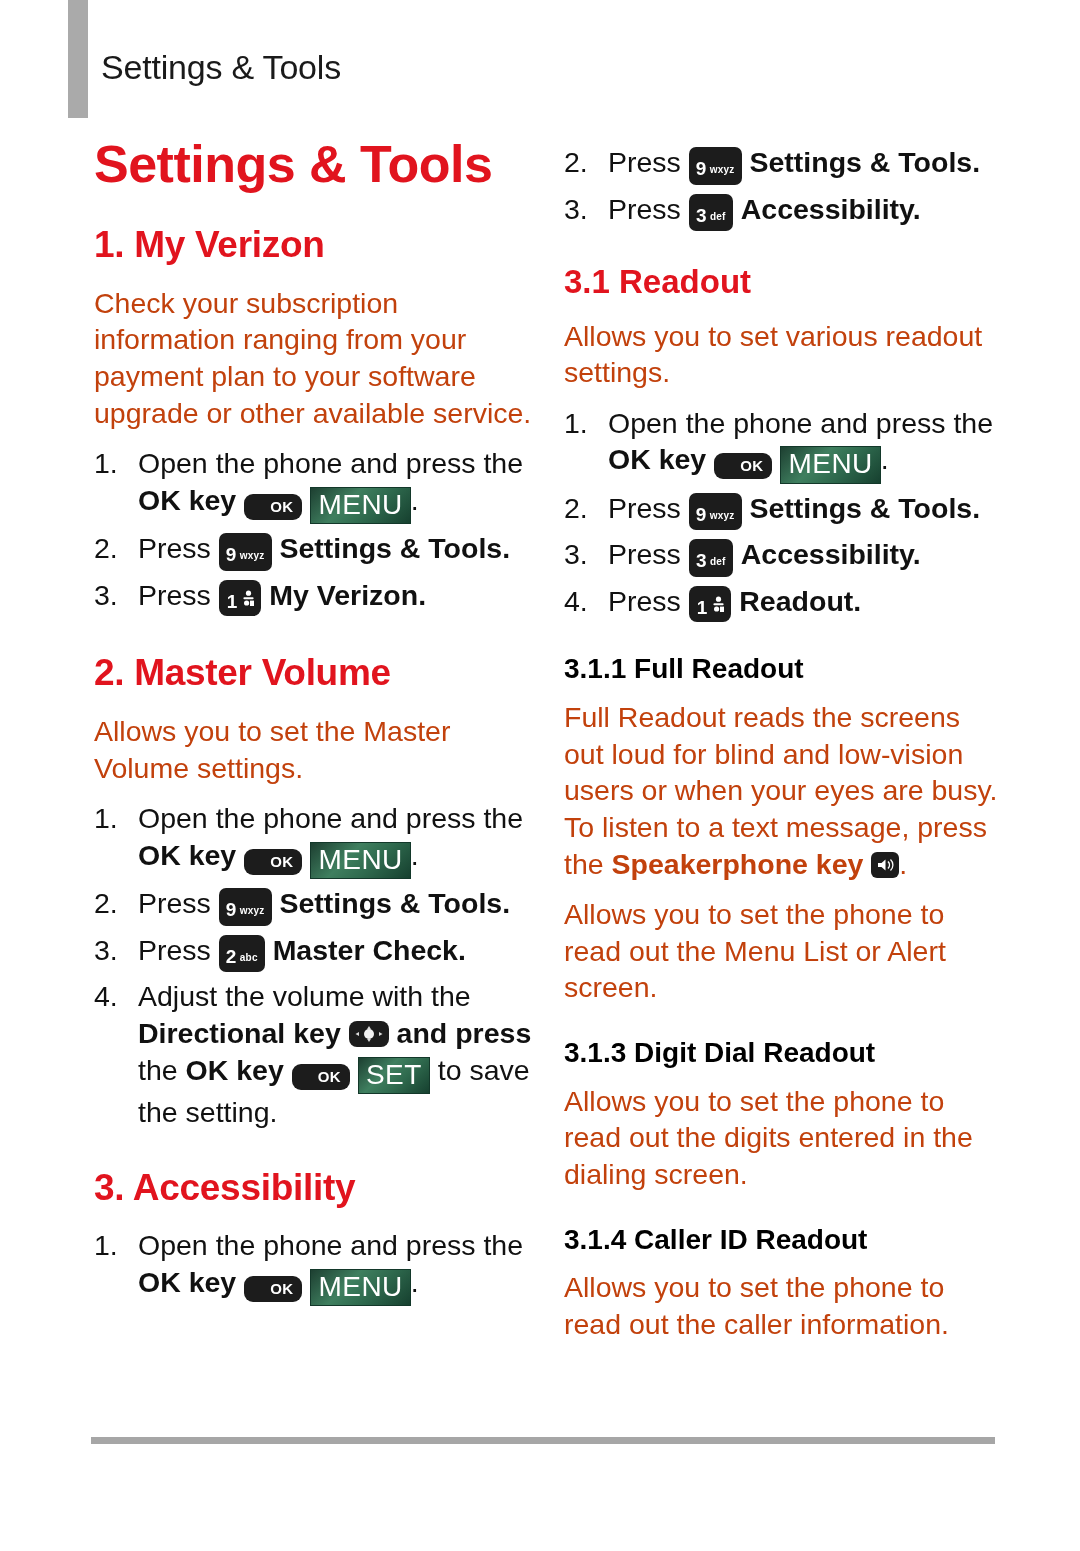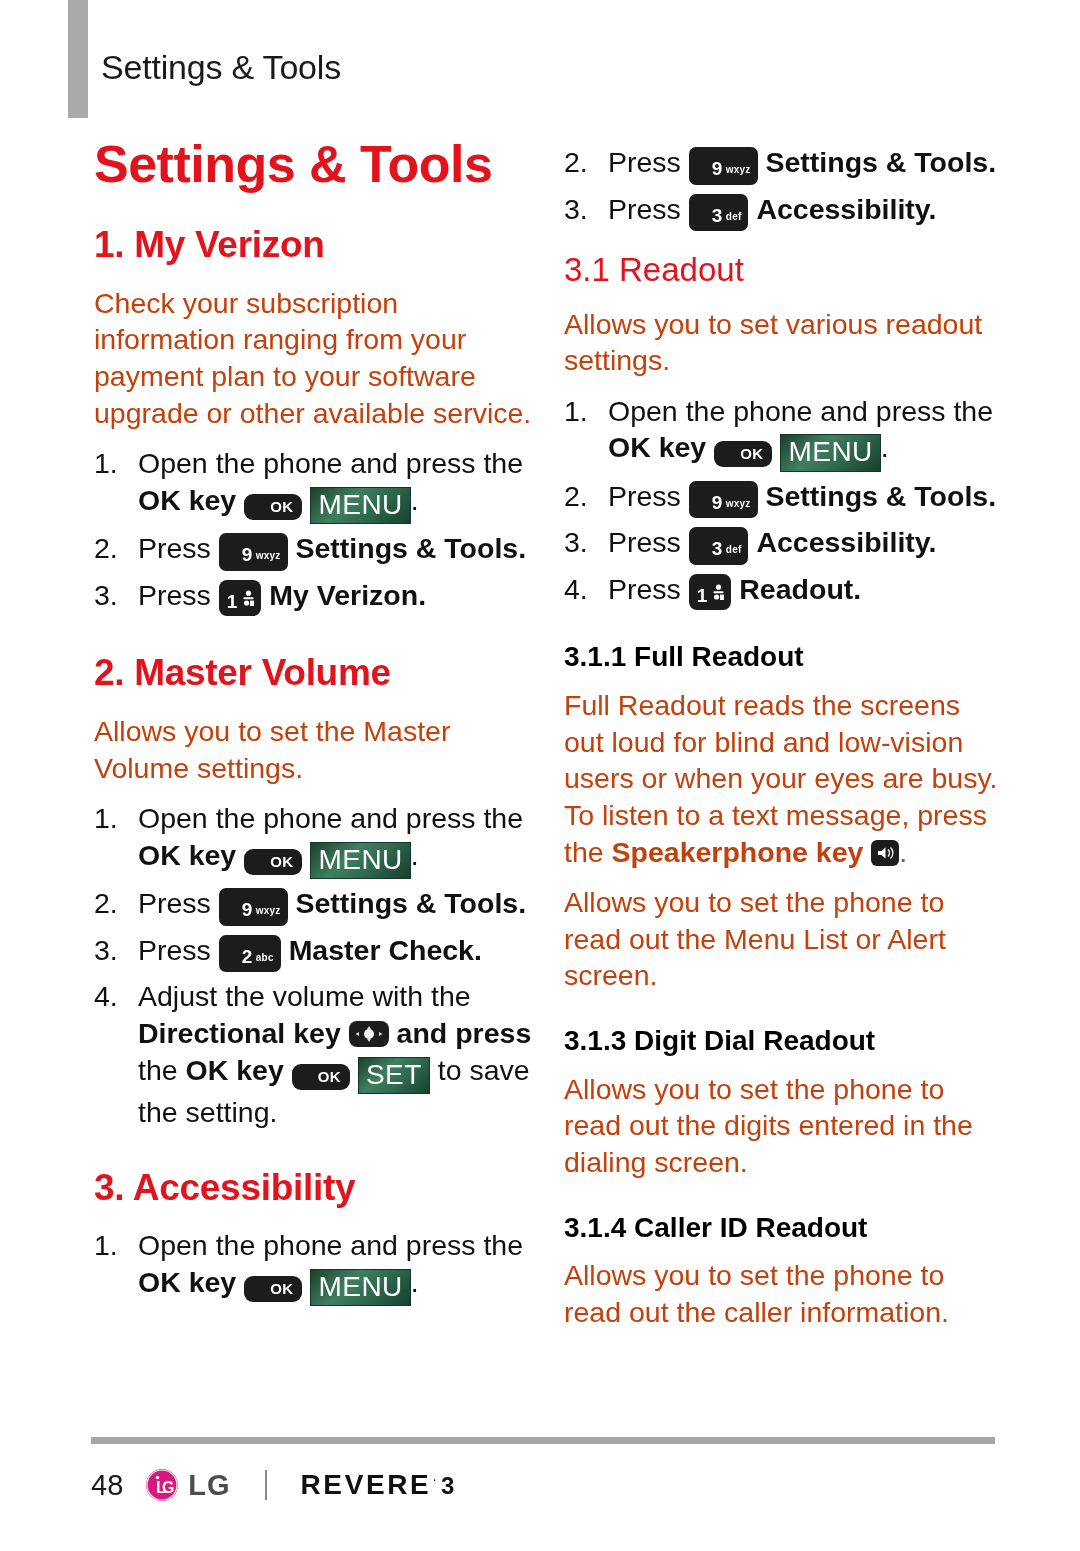--- a/index.html
+++ b/index.html
@@ -64,24 +64,24 @@
     font-size: 37px;
     font-weight: 700;
     color: #e1141e;
     line-height: 1.05;
     margin: 38px 0 20px 0;
     letter-spacing: -0.3px;
   }
   h2.sec.first { margin-top: 0; }
   h3.subsec {
     font-size: 33px;
-    font-weight: 400;
+    font-weight: 700;
     color: #e1141e;
     line-height: 1.05;
-    margin: 22px 0 18px 0;
+    margin: 34px 0 18px 0;
   }
   h4.subsubsec {
     font-size: 28px;
     font-weight: 700;
     color: #000;
     line-height: 1.1;
     margin: 32px 0 14px 0;
   }
   p.body {
     font-size: 28.5px;
@@ -130,21 +130,21 @@
     border-radius: 9px;
     font-size: 15px;
     font-weight: 700;
     letter-spacing: 0.4px;
     min-width: 38px;
     text-align: center;
     vertical-align: -2px;
   }
   
   .key-digit {
-    padding: 4px 7px 5px 23px;
+    padding: 4px 7px 5px 7px;
     border-radius: 7px;
     min-width: 44px;
     text-align: center;
     vertical-align: -3px;
   }
   .key-digit .d {
     font-size: 19px;
     font-weight: 700;
     letter-spacing: 0.5px;
   }
@@ -400,31 +400,14 @@
 
       <h4 class="subsubsec">3.1.3 Digit Dial Readout</h4>
       <p class="body">Allows you to set the phone to read out the digits entered in the dialing screen.</p>
 
       <h4 class="subsubsec">3.1.4 Caller ID Readout</h4>
       <p class="body">Allows you to set the phone to read out the caller information.</p>
     </div>
   </div>
 
   <div class="footer-rule"></div>
-  <div class="footer">
-    <span class="page-num">48</span>
-    <span class="lg-logo-wrap">
-      <span>
-        <svg class="lg-mark" width="34" height="34" viewBox="0 0 34 34">
-          <circle cx="17" cy="17" r="16" fill="#d6187f"></circle>
-          <circle cx="17" cy="17" r="15" fill="none" stroke="#ffffff" stroke-width="1.2"></circle>
-          <circle cx="12.5" cy="9.5" r="1.7" fill="#ffffff"></circle>
-          <text x="11" y="25" font-family="Liberation Sans, sans-serif" font-size="16" font-weight="700" fill="#ffffff">L</text>
-          <text x="17" y="25" font-family="Liberation Sans, sans-serif" font-size="16" font-weight="700" fill="#ffffff">G</text>
-        </svg>
-      </span>
-      <span class="lg-word">LG</span>
-    </span>
-    <span class="lg-divider"></span>
-    <span><span class="revere-word">REVERE</span><span class="revere-sup">·</span><span class="revere-three">3</span></span>
-  </div>
 
 </div>
 
 </body></html>

